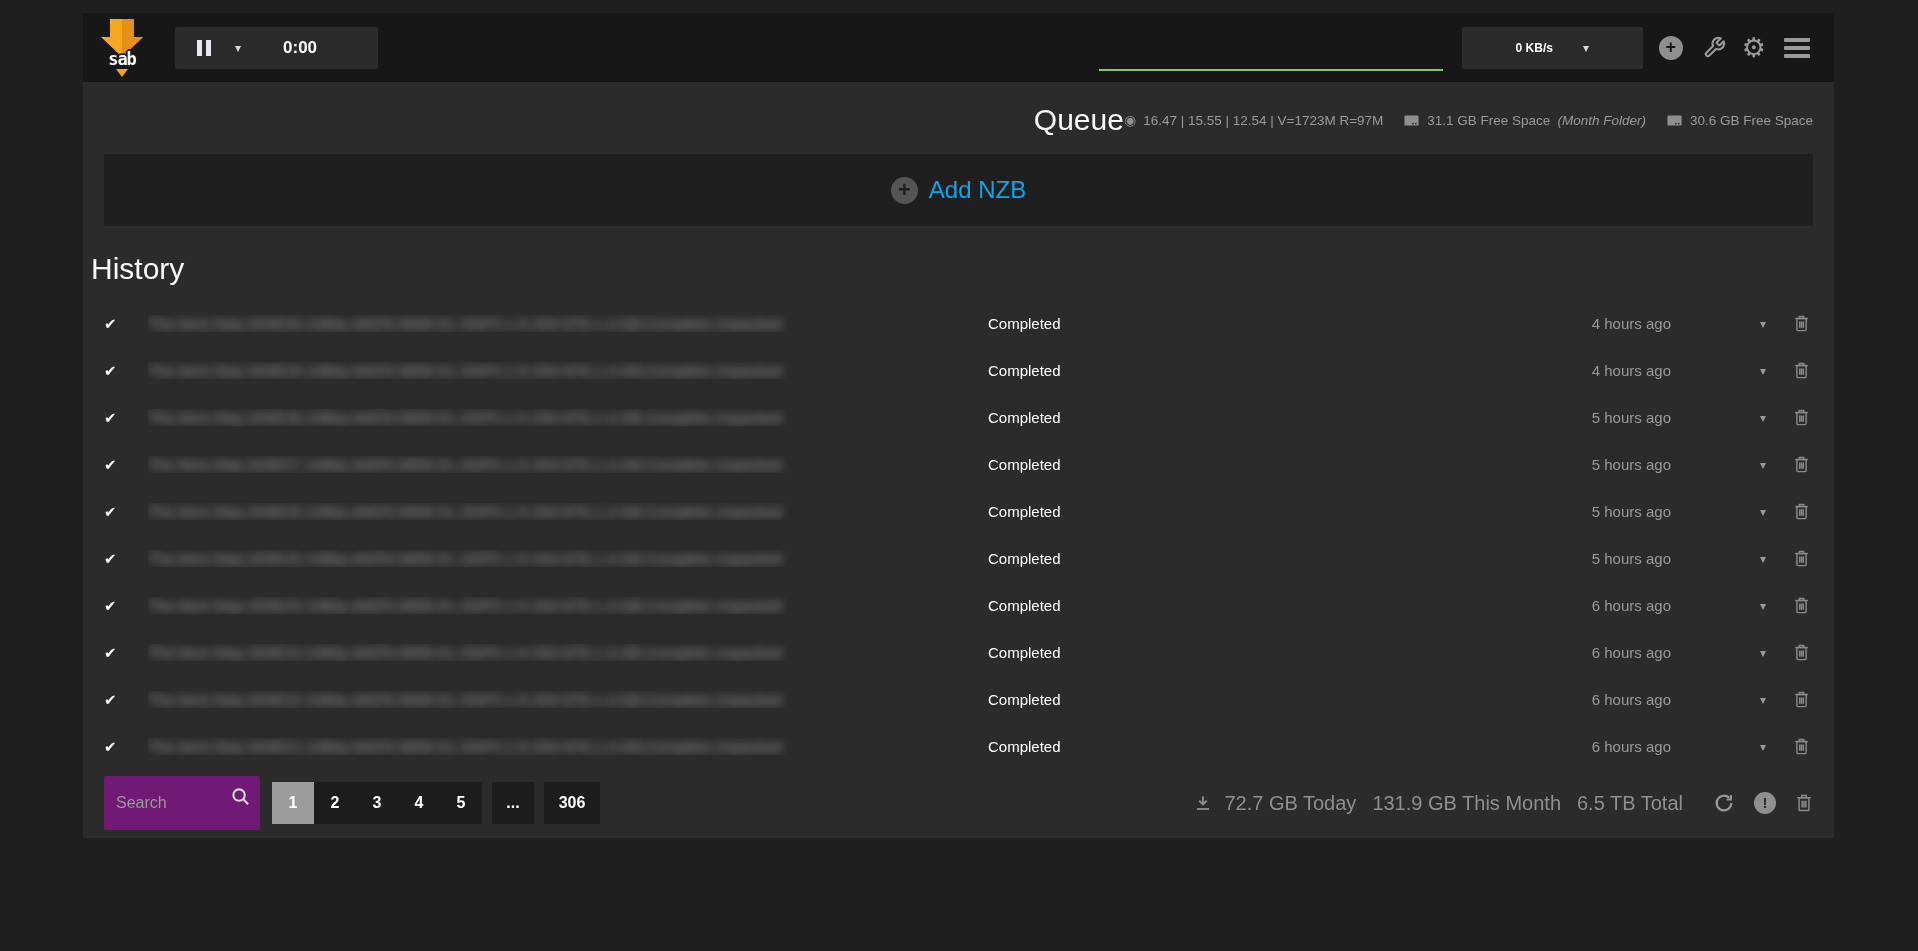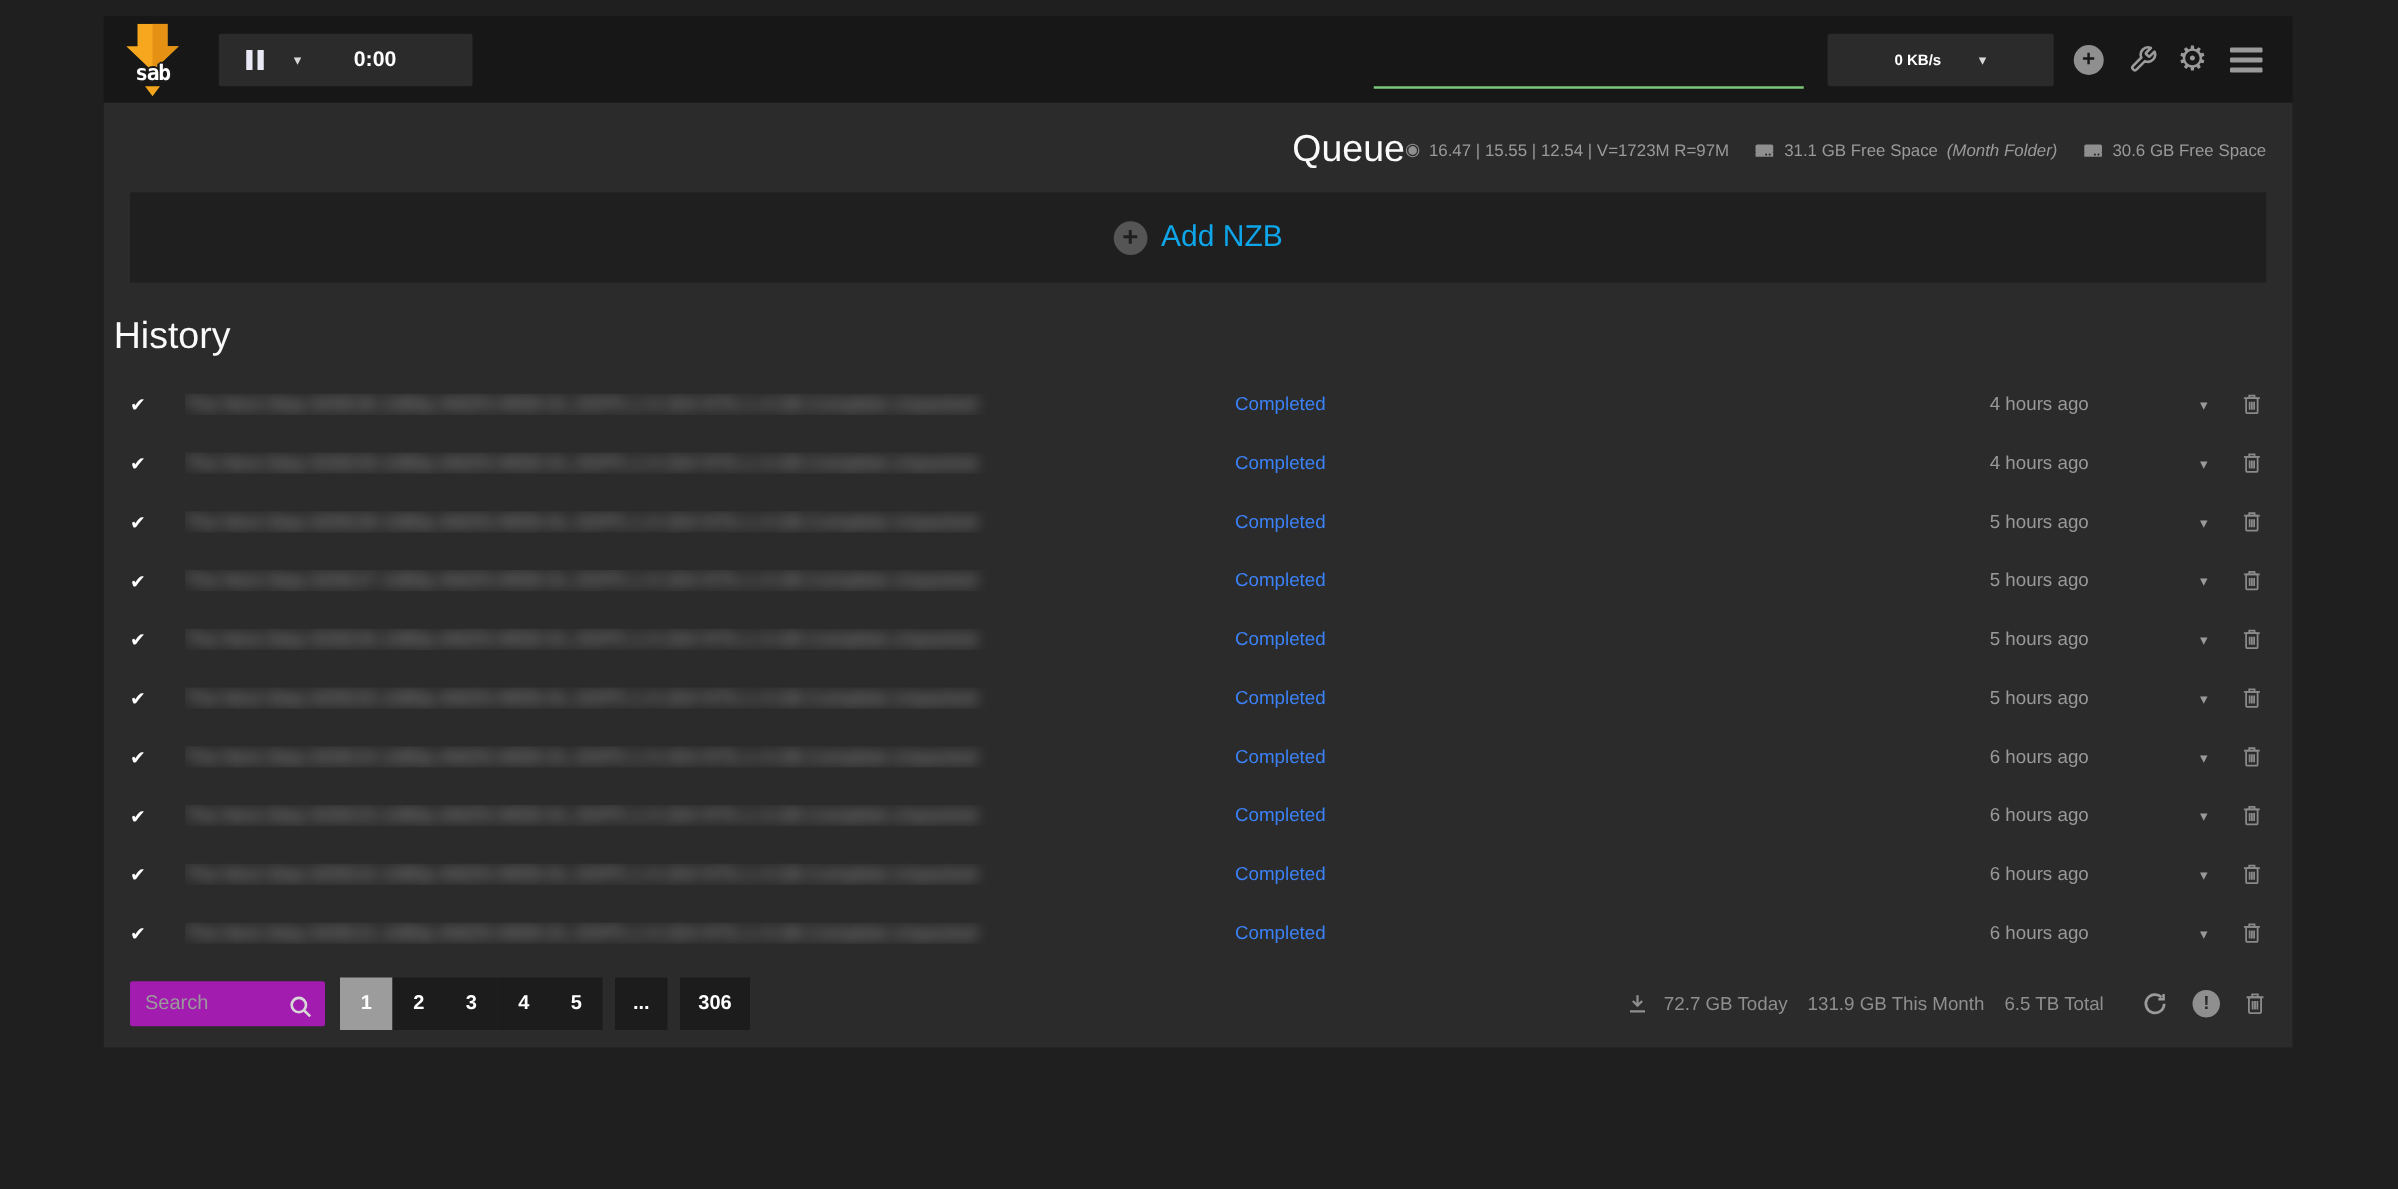--- a/index.html
+++ b/index.html
@@ -57,41 +57,41 @@
   .add-circle { width:27px; height:27px; border-radius:50%; background:#555555; color:#1f1f1f;
                 font-weight:800; font-size:22px; line-height:26px; text-align:center; }
   .add-label { color:#0ea5e9; font-size:24px; }
 
   .history-title { margin:26px 21px 0 8px; font-size:30px; font-weight:400; color:#fafafa; }
   .rows { margin-top:14px; }
   .hrow { height:47px; display:flex; align-items:center; padding:0 21px; font-size:15px; }
   .hcheck { width:44px; color:#ffffff; font-size:15px; font-family:"DejaVu Sans", sans-serif; }
   .hname { width:840px; overflow:hidden; white-space:nowrap; }
   .hname span { color:#9a9a9a; filter:blur(5px); }
-  .hstatus { flex:1; color:#3b82f6; }
+  .hstatus { flex:1; color:#ffffff; }
   .htime { width:140px; text-align:right; color:#999999; }
   .hcaret { width:24px; margin-left:80px; text-align:center; color:#9a9a9a; font-size:12px; }
   .htrash { width:24px; margin-left:14px; display:flex; justify-content:center; }
 
   
   .bottom-bar { margin:12px 21px 0 21px; height:42px; display:flex; align-items:center; }
-  .search-box { position:relative; width:156px; height:36px; background:#a21caf; border-radius:2px; }
+  .search-box { position:relative; width:156px; height:54px; background:#701a75; border-radius:2px; }
   .search-box input { width:100%; height:100%; background:transparent; border:none; outline:none;
                       padding:0 36px 0 12px; font-size:16px; color:#cccccc;
                       font-family:"Liberation Sans", sans-serif; }
   .search-box input::placeholder { color:#9a9a9a; opacity:1; }
   .search-ic { position:absolute; right:9px; top:10px; }
   .pagination { display:flex; margin-left:12px; }
   .page-btn { min-width:42px; height:42px; background:#1c1c1c; color:#ffffff; font-size:16px;
               font-weight:700; display:flex; align-items:center; justify-content:center; }
   .page-btn.active { background:#9c9c9c; }
   .page-btn.gapped { margin-left:10px; }
   .page-btn.last { min-width:56px; }
   .totals { margin-left:auto; display:flex; align-items:center; gap:16px;
-            color:#8f8f8f; font-size:15px; }
+            color:#8f8f8f; font-size:20px; }
   .totals .dl { display:flex; margin-right:-4px; }
   .bottom-icons { margin-left:30px; display:flex; align-items:center; gap:19px; }
   .alert-circle { width:22px; height:22px; border-radius:50%; background:#8f8f8f; color:#2b2b2b;
                   font-weight:800; font-size:15px; line-height:22px; text-align:center; }
 </style>
 </head>
 <body>
 
 <div class="container">
 

